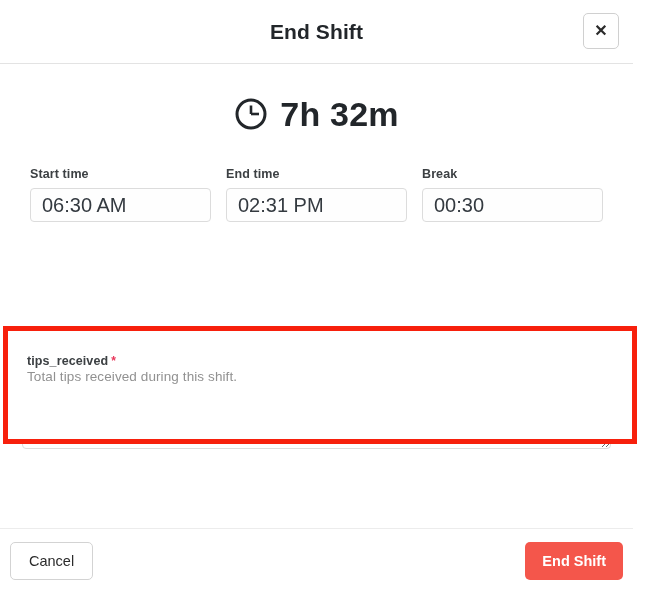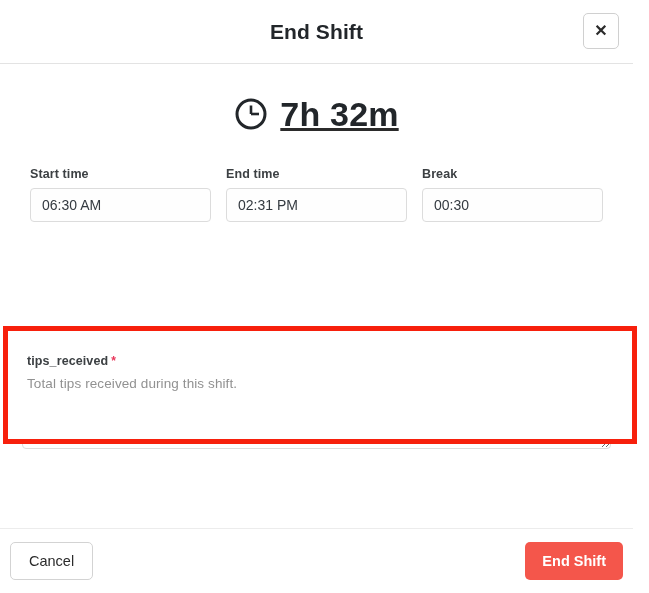--- a/index.html
+++ b/index.html
@@ -70,21 +70,20 @@
     position: relative;
   }
 
   .duration-row {
     display: flex;
     align-items: center;
     justify-content: center;
     gap: 12px;
     margin-top: 33px;
     margin-bottom: 4px;
-    text-decoration: underline;
   }
   .clock-icon {
     width: 34px;
     height: 34px;
     display: block;
   }
   .duration-text {
     font-size: 34px;
     font-weight: bold;
     color: #22262a;
@@ -111,21 +110,21 @@
     letter-spacing: 0.1px;
   }
   .text-input {
     width: 100%;
     height: 34px;
     border: 1px solid #dcdcdc;
     border-radius: 4px;
     background: #fefefe;
     padding: 0 11px;
     font-family: "Liberation Sans", sans-serif;
-    font-size: 14px;
+    font-size: 20px;
     color: #343a40;
     outline: none;
   }
 
   
   .highlight-box {
     position: absolute;
     left: 3px;
     top: 262px;
     width: 634px;
@@ -144,21 +143,20 @@
   }
   .required-star {
     color: #e8365a;
     font-size: 12px;
     margin-left: 3px;
     font-weight: bold;
   }
   .custom-desc {
     font-size: 13.5px;
     color: #919191;
-    margin-top: 7px;
     margin-bottom: 9px;
     letter-spacing: 0.1px;
   }
   .custom-field .text-input {
     height: 35px;
   }
 
   
   .comment-block {
     padding: 0 22px;

